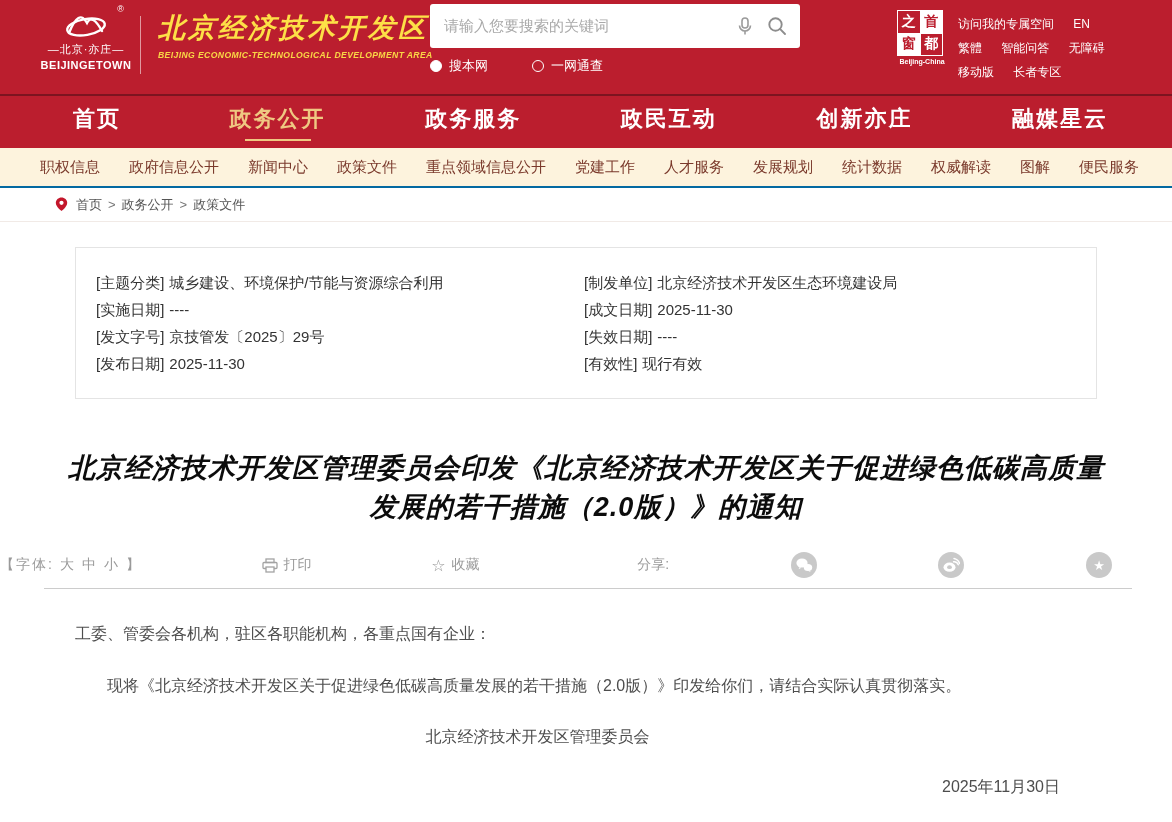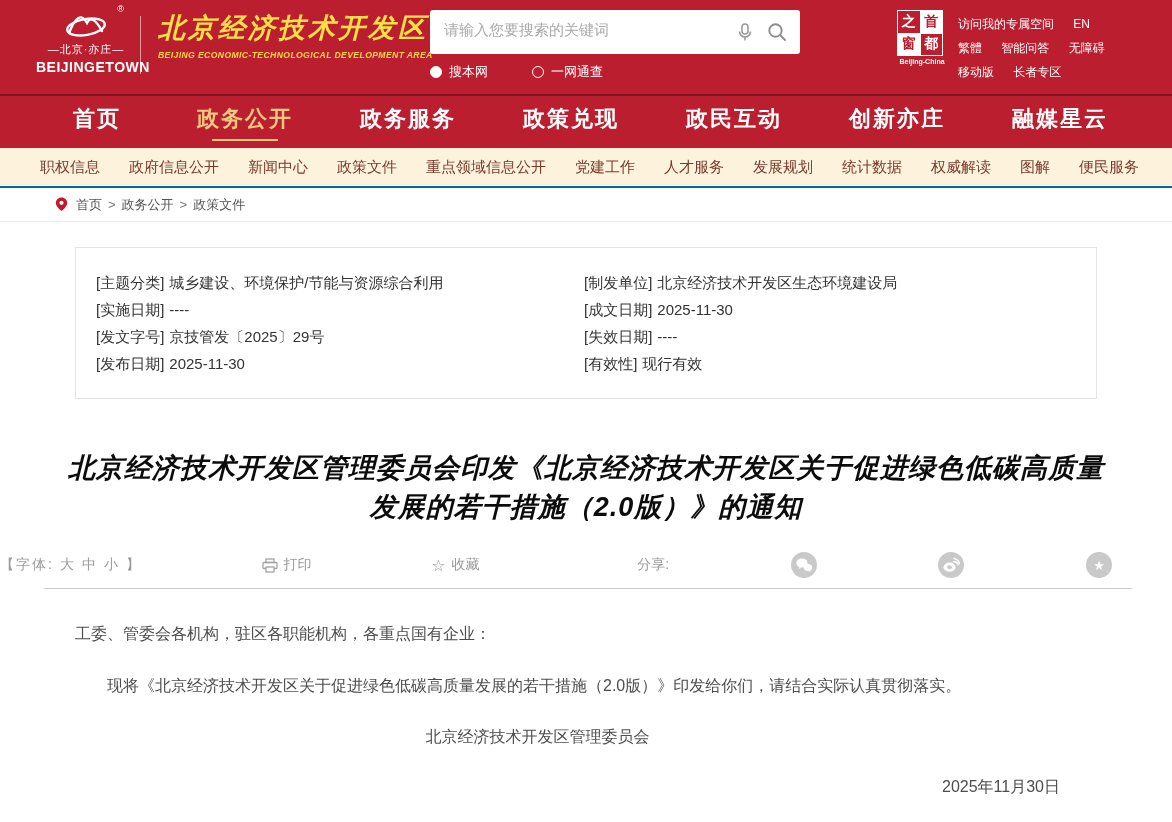--- a/index.html
+++ b/index.html
@@ -5,27 +5,27 @@
   * { margin:0; padding:0; box-sizing:border-box; }
   html,body { width:1172px; background:#fff; font-family:"Liberation Sans","DejaVu Sans",sans-serif; }
   body { height:822px; overflow:hidden; position:relative; }
 
   
   .top-header { position:relative; height:96px; background:#bb1e2e; border-bottom:2px solid #7d1420; }
   .brand { position:absolute; left:36px; top:6px; width:100px; text-align:center; color:#fff; cursor:pointer; }
   .brand-mark { position:relative; display:inline-block; }
   .brand-reg { position:absolute; right:-10px; top:-2px; font-size:9px; color:#fff; }
   .brand-cn { font-size:11px; letter-spacing:1px; margin-top:-2px; }
-  .brand-en { font-size:14px; font-weight:bold; letter-spacing:.5px; margin-top:2px; }
+  .brand-en { font-size:11px; font-weight:bold; letter-spacing:.5px; margin-top:2px; }
   .brand-divider { position:absolute; left:140px; top:16px; height:58px; width:1px; background:rgba(255,255,255,.55); }
   .site-name { position:absolute; left:158px; top:10px; color:#fde047;font-style:italic; }
   .site-name-cn { font-size:27px; font-weight:bold; letter-spacing:3px; }
   .site-name-en { font-size:8.6px; letter-spacing:.4px; margin-top:4px; font-weight:bold; opacity:.95; }
 
-  .search-area { position:absolute; left:430px; top:10px; width:370px;font-family:Liberation Mono, monospace; }
+  .search-area { position:absolute; left:430px; top:4px; width:370px; }
   .search-box { position:relative; width:370px; height:44px; background:#fff; border-radius:3px; }
   .search-box input { width:280px; height:42px; border:none; outline:none; background:transparent;
        padding:0 0 0 14px; font-size:15px; color:#333; font-family:inherit; }
   .search-box input::placeholder { color:#a9a9a9; }
   .mic-btn { position:absolute; right:44px; top:11px; width:22px; height:22px; cursor:pointer; }
   .search-btn { position:absolute; right:12px; top:11px; width:22px; height:22px; cursor:pointer; }
   .search-scope { display:flex; gap:44px; margin-top:9px; color:#fff; font-size:13px; align-items:center; }
   .scope-opt { display:flex; align-items:center; gap:7px; cursor:pointer; }
   .radio { width:12px; height:12px; border:1.5px solid #fff; border-radius:50%; display:inline-block; }
   .radio.checked { background:#fff; }
@@ -170,24 +170,20 @@
   <div class="nav-item">
     <span class="nav-label">首页</span>
       <i class="bar"></i>
   </div>
   <div class="nav-item active">
     <span class="nav-label">政务公开</span>
       <i class="bar"></i>
   </div>
   <div class="nav-item">
     <span class="nav-label">政务服务</span>
-      <i class="bar"></i>
-  </div>
-  <div class="nav-item">
-    <span class="nav-label">政策兑现</span>
       <i class="bar"></i>
   </div>
   <div class="nav-item">
     <span class="nav-label">政民互动</span>
       <i class="bar"></i>
   </div>
   <div class="nav-item">
     <span class="nav-label">创新亦庄</span>
       <i class="bar"></i>
   </div>

